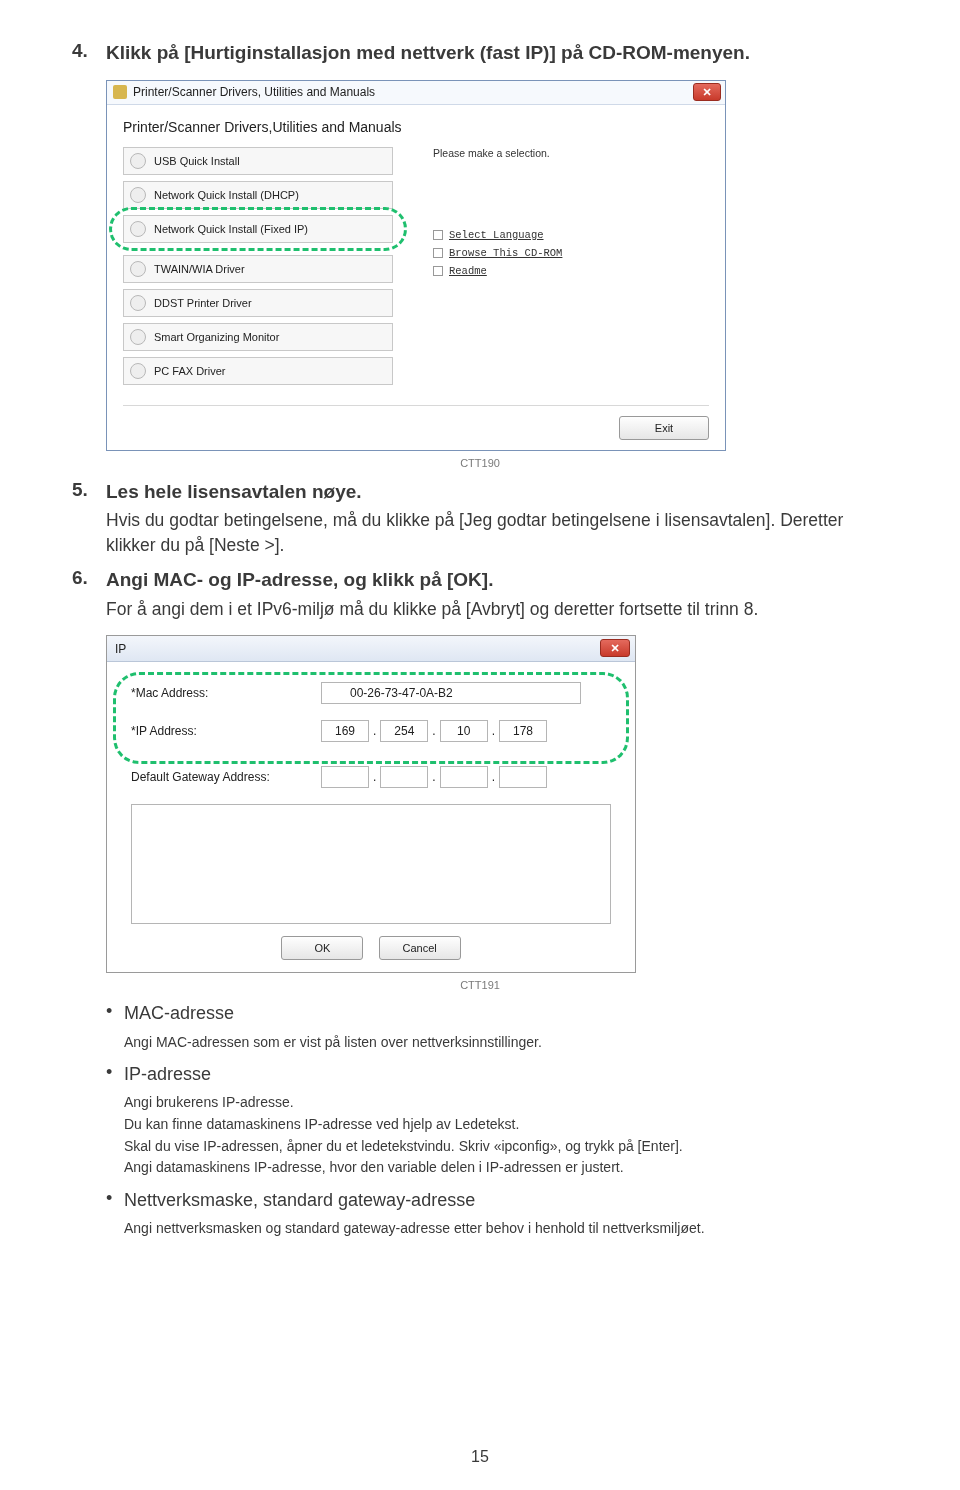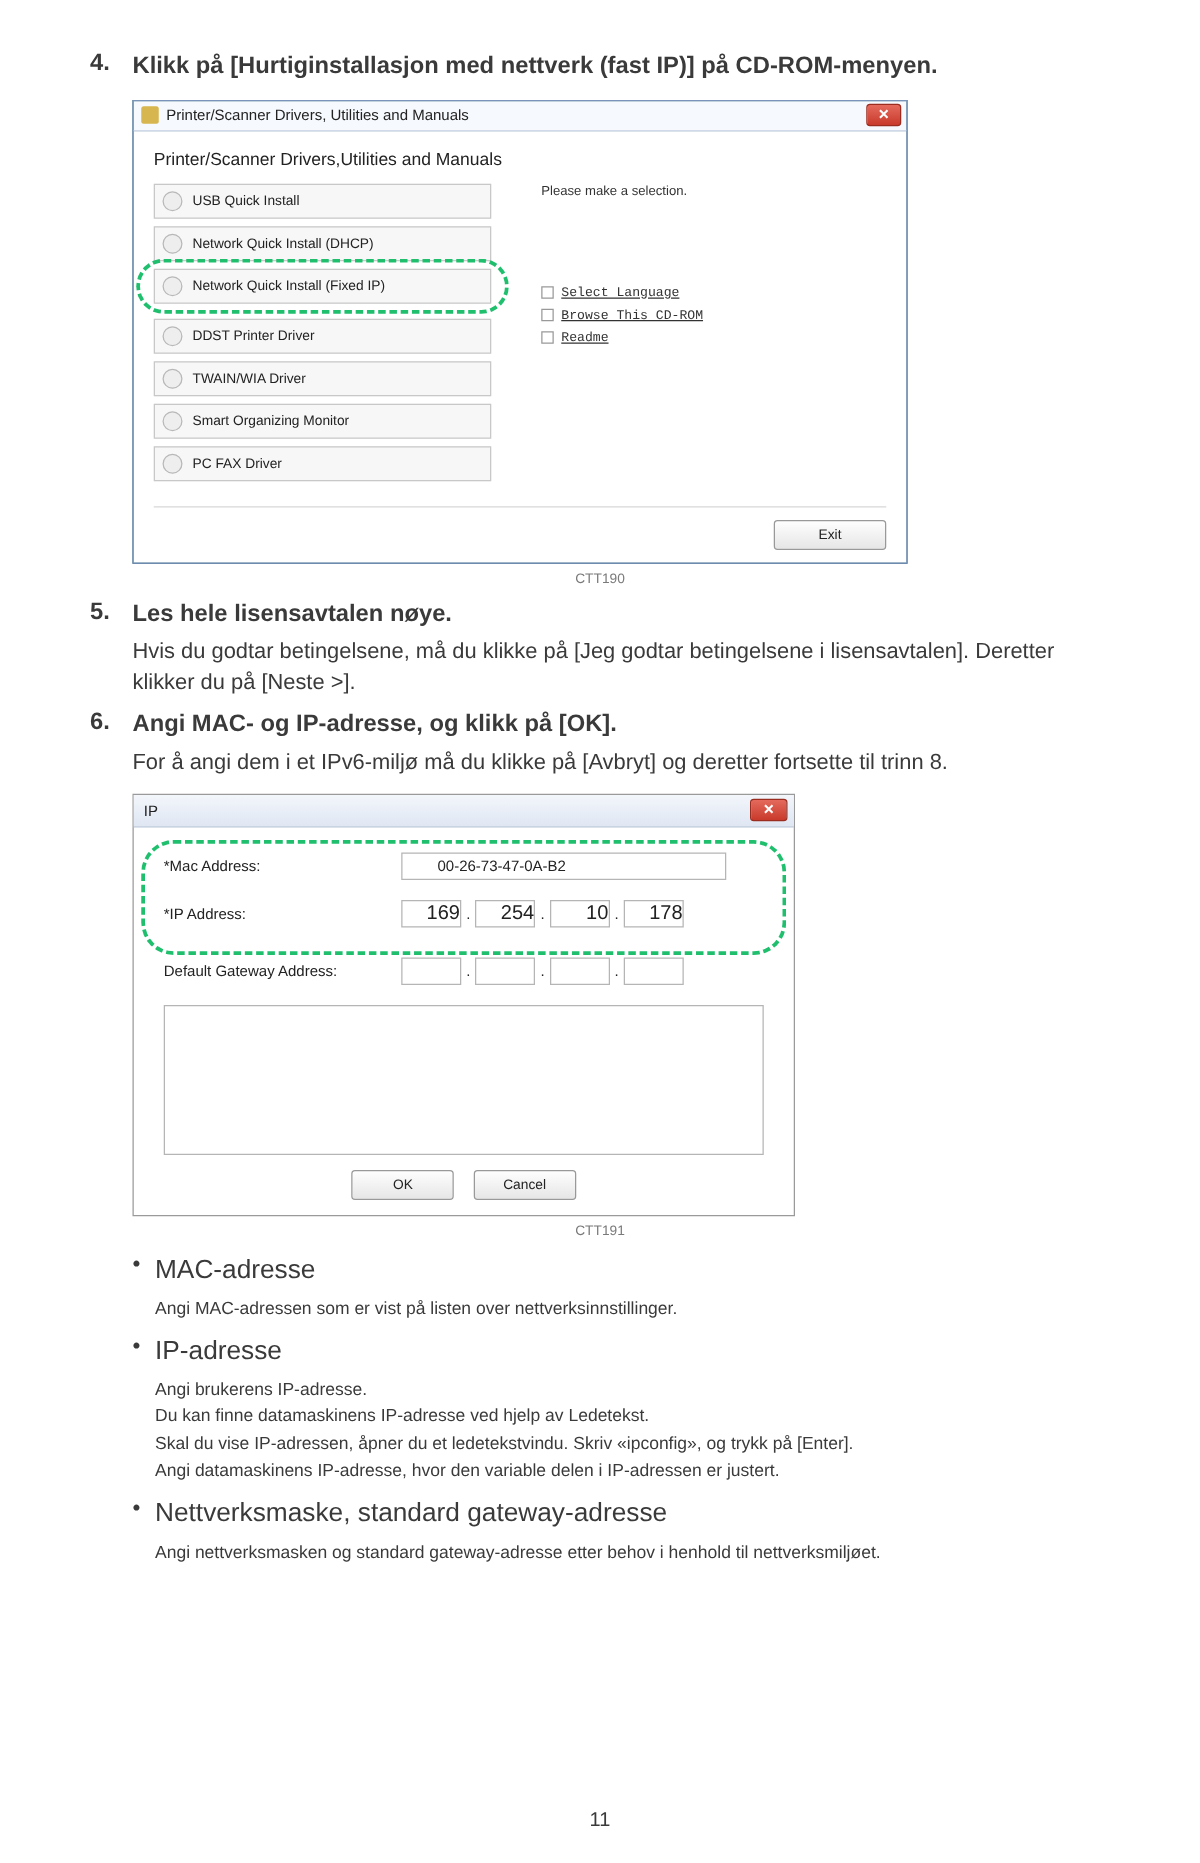--- a/index.html
+++ b/index.html
@@ -13,21 +13,21 @@
     position: relative;
   }
   .step-line { display: flex; margin-bottom: 14px; }
   .step-num { width: 34px; flex-shrink: 0; font-size: 19px; font-weight: bold; }
   .step-text { font-size: 19px; font-weight: bold; line-height: 1.35; }
   .sub-line { display: flex; margin-left: 0; margin-bottom: 8px; }
   .sub-pad { width: 34px; flex-shrink: 0; }
   .sub-text { font-size: 17.5px; line-height: 1.4; }
   .bullet-line { display: flex; margin-left: 34px; margin-bottom: 6px; }
   .bullet-dot { width: 18px; flex-shrink: 0; font-size: 18px; }
-  .bullet-text { font-size: 21px; line-height: 1.4; }
+  .bullet-text { font-size: 18px; line-height: 1.4; }
   .bullet-body { margin-left: 52px; font-size: 14px; line-height: 1.4; margin-bottom: 10px; }
   .img-code { text-align: center; font-size: 11px; color: #7a7a7a; margin: 6px 0 10px 0; }
   .page-num { position: absolute; bottom: 24px; left: 0; right: 0; text-align: center; font-size: 16px; }
 
   
   .shot1-wrap { margin: 0 0 4px 34px; }
   .win1 { width: 620px; border: 1px solid #7a93b8; background: #0c4a6e; font-size: 12px; color: #222; position: relative; }
   .win1-title { height: 24px; background: #f6f9fd; display: flex; align-items: center; padding: 0 6px; border-bottom: 1px solid #cfd9e8; }
   .win1-title .tico { width: 14px; height: 14px; background: #d7b64f; border-radius: 2px; margin-right: 6px; }
   .win1-close { position: absolute; top: 2px; right: 4px; width: 28px; height: 18px;
@@ -59,21 +59,21 @@
   .win2-close { position: absolute; top: 3px; right: 5px; width: 30px; height: 18px;
     background: linear-gradient(#e46a5d,#c83a2b); border: 1px solid #9a2c20; border-radius: 3px;
     color: #fff; font-size: 11px; text-align: center; line-height: 16px; font-weight: bold; }
   .win2-body { padding: 20px 24px 12px 24px; position: relative; }
   .fld-row { display: flex; align-items: center; margin-bottom: 16px; }
   .fld-label { width: 190px; font-size: 12px; }
   .fld-input { border: 1px solid #b5b5b5; background: #fff; height: 22px; padding: 0 6px; font-size: 12px;
                display: flex; align-items: center; }
   .fld-mac { width: 260px; padding-left: 28px; }
   .ip-group { display: flex; gap: 0; align-items: center; }
-  .ip-oct { width: 48px; height: 22px; border: 1px solid #b5b5b5; text-align: right; font-size: 16px; line-height: 20px; background:#fff; }
+  .ip-oct { width: 48px; height: 22px; border: 1px solid #b5b5b5; text-align: center; font-size: 12px; line-height: 20px; background:#fff; }
   .ip-dot { padding: 0 4px; font-size: 12px; }
   .ring2 { position:absolute; top:10px; left:6px; right:6px; height:92px; border:3px dashed #1fbf6e; border-radius:26px; pointer-events:none; }
   .empty-list { height: 120px; border: 1px solid #b5b5b5; background: #fff; margin-top: 6px; }
   .win2-footer { text-align: center; padding-bottom: 12px; }
   .win2-footer .btn { margin: 0 6px; min-width: 82px; }
 </style>
 </head>
 <body>
 
 <div class="step-line">
@@ -103,25 +103,25 @@
           <div class="highlight-wrap">
             <div class="opt">
                 <span class="oico"></span>
                 <span>Network Quick Install (Fixed IP)</span>
               </div>
             <div class="highlight-ring"></div>
           </div>
           <div style="height:6px"></div>
           <div class="opt">
               <span class="oico"></span>
+              <span>TWAIN/WIA Driver</span>
+            </div>
+          <div class="opt">
+              <span class="oico"></span>
               <span>DDST Printer Driver</span>
-            </div>
-          <div class="opt">
-              <span class="oico"></span>
-              <span>TWAIN/WIA Driver</span>
             </div>
           <div class="opt">
               <span class="oico"></span>
               <span>Smart Organizing Monitor</span>
             </div>
           <div class="opt">
               <span class="oico"></span>
               <span>PC FAX Driver</span>
             </div>
         </div>
@@ -222,13 +222,13 @@
 <div class="bullet-body" style="margin-bottom:2px">Du kan finne datamaskinens IP-adresse ved hjelp av Ledetekst.</div>
 <div class="bullet-body" style="margin-bottom:2px">Skal du vise IP-adressen, åpner du et ledetekstvindu. Skriv «ipconfig», og trykk på [Enter].</div>
 <div class="bullet-body">Angi datamaskinens IP-adresse, hvor den variable delen i IP-adressen er justert.</div>
 
 <div class="bullet-line">
   <div class="bullet-dot">•</div>
   <div class="bullet-text">Nettverksmaske, standard gateway-adresse</div>
 </div>
 <div class="bullet-body">Angi nettverksmasken og standard gateway-adresse etter behov i henhold til nettverksmiljøet.</div>
 
-<div class="page-num">11</div>
+<div class="page-num">15</div>
 
 </body></html>

